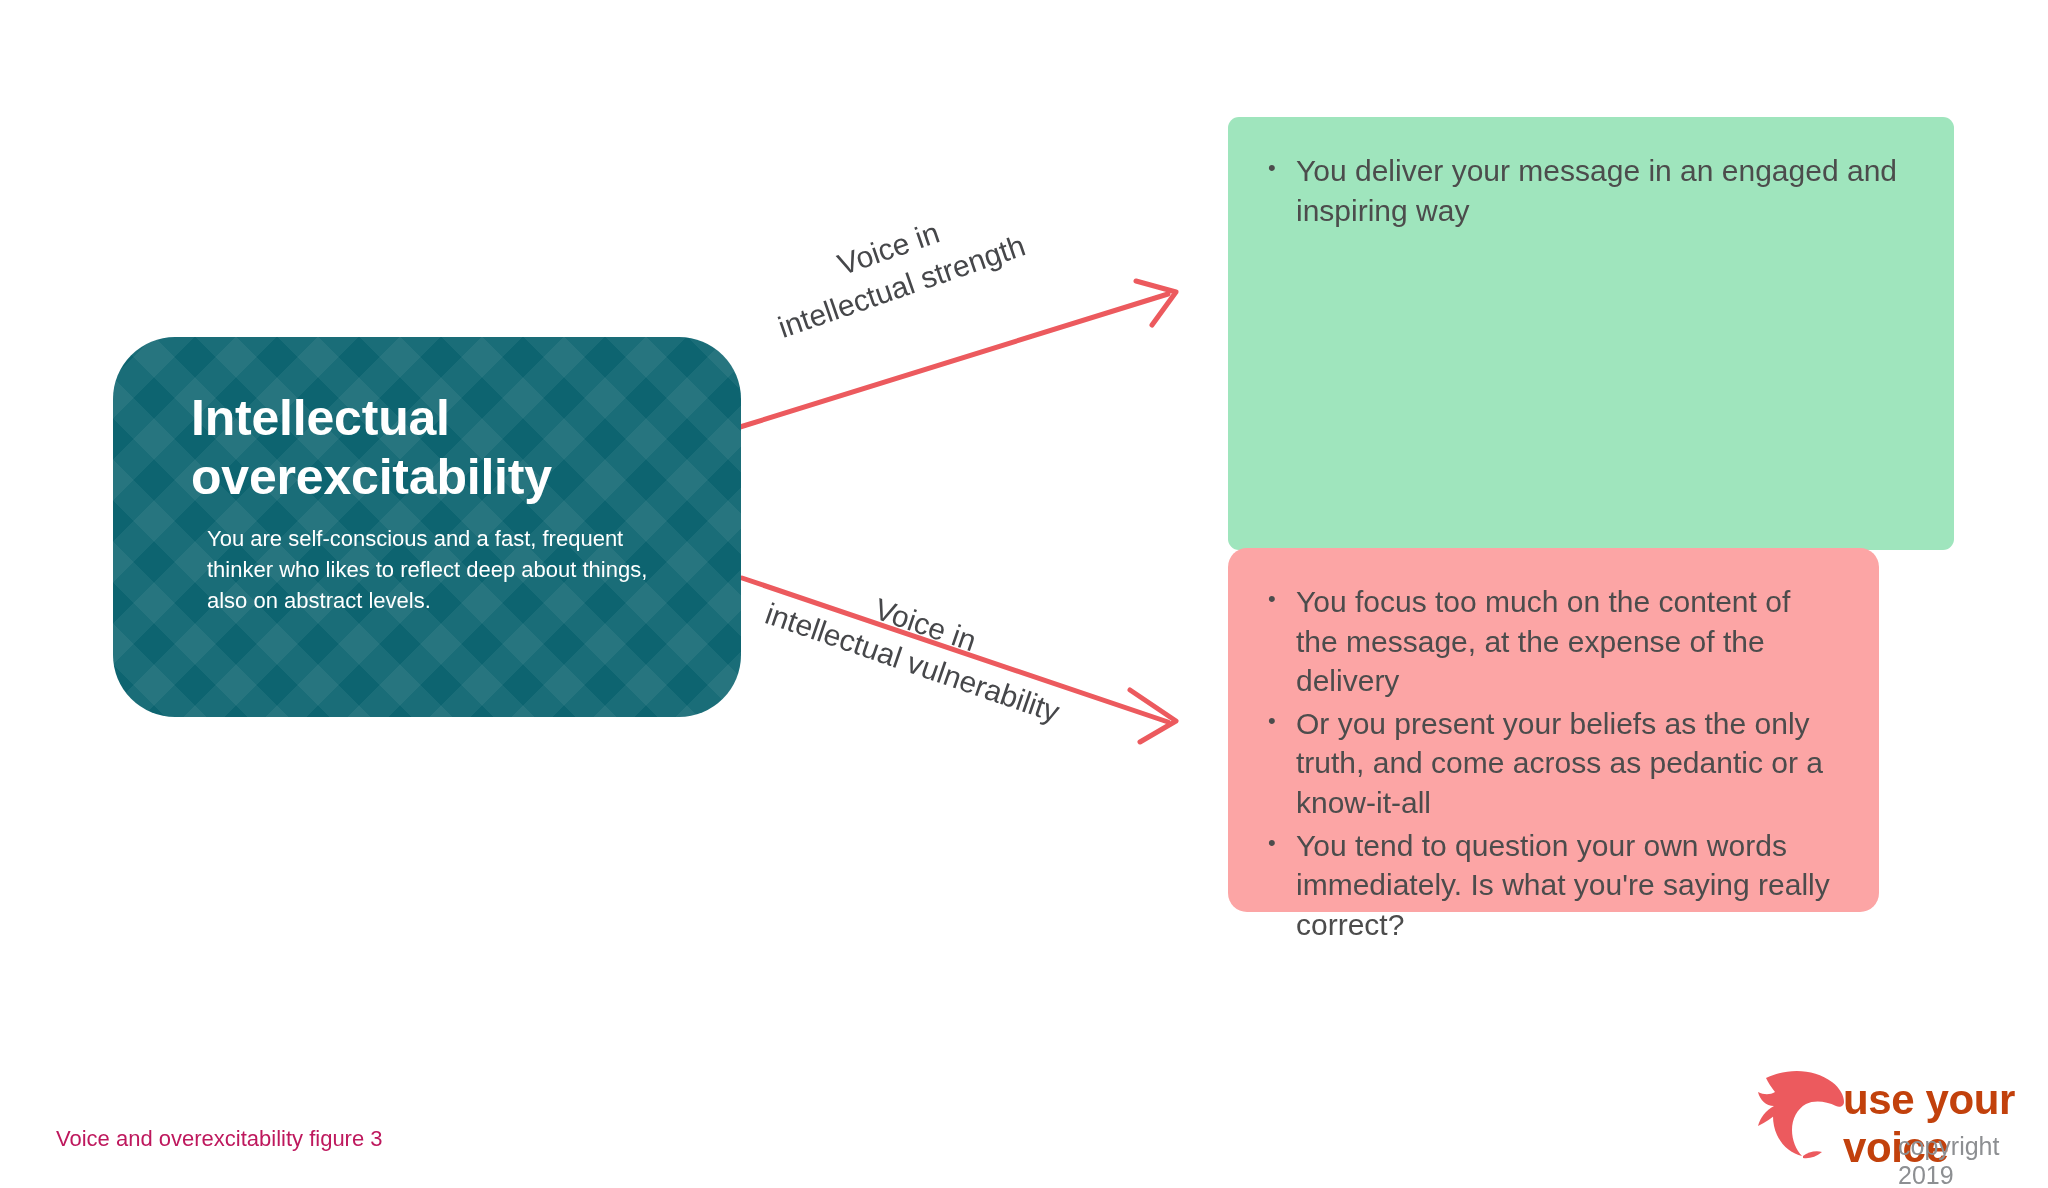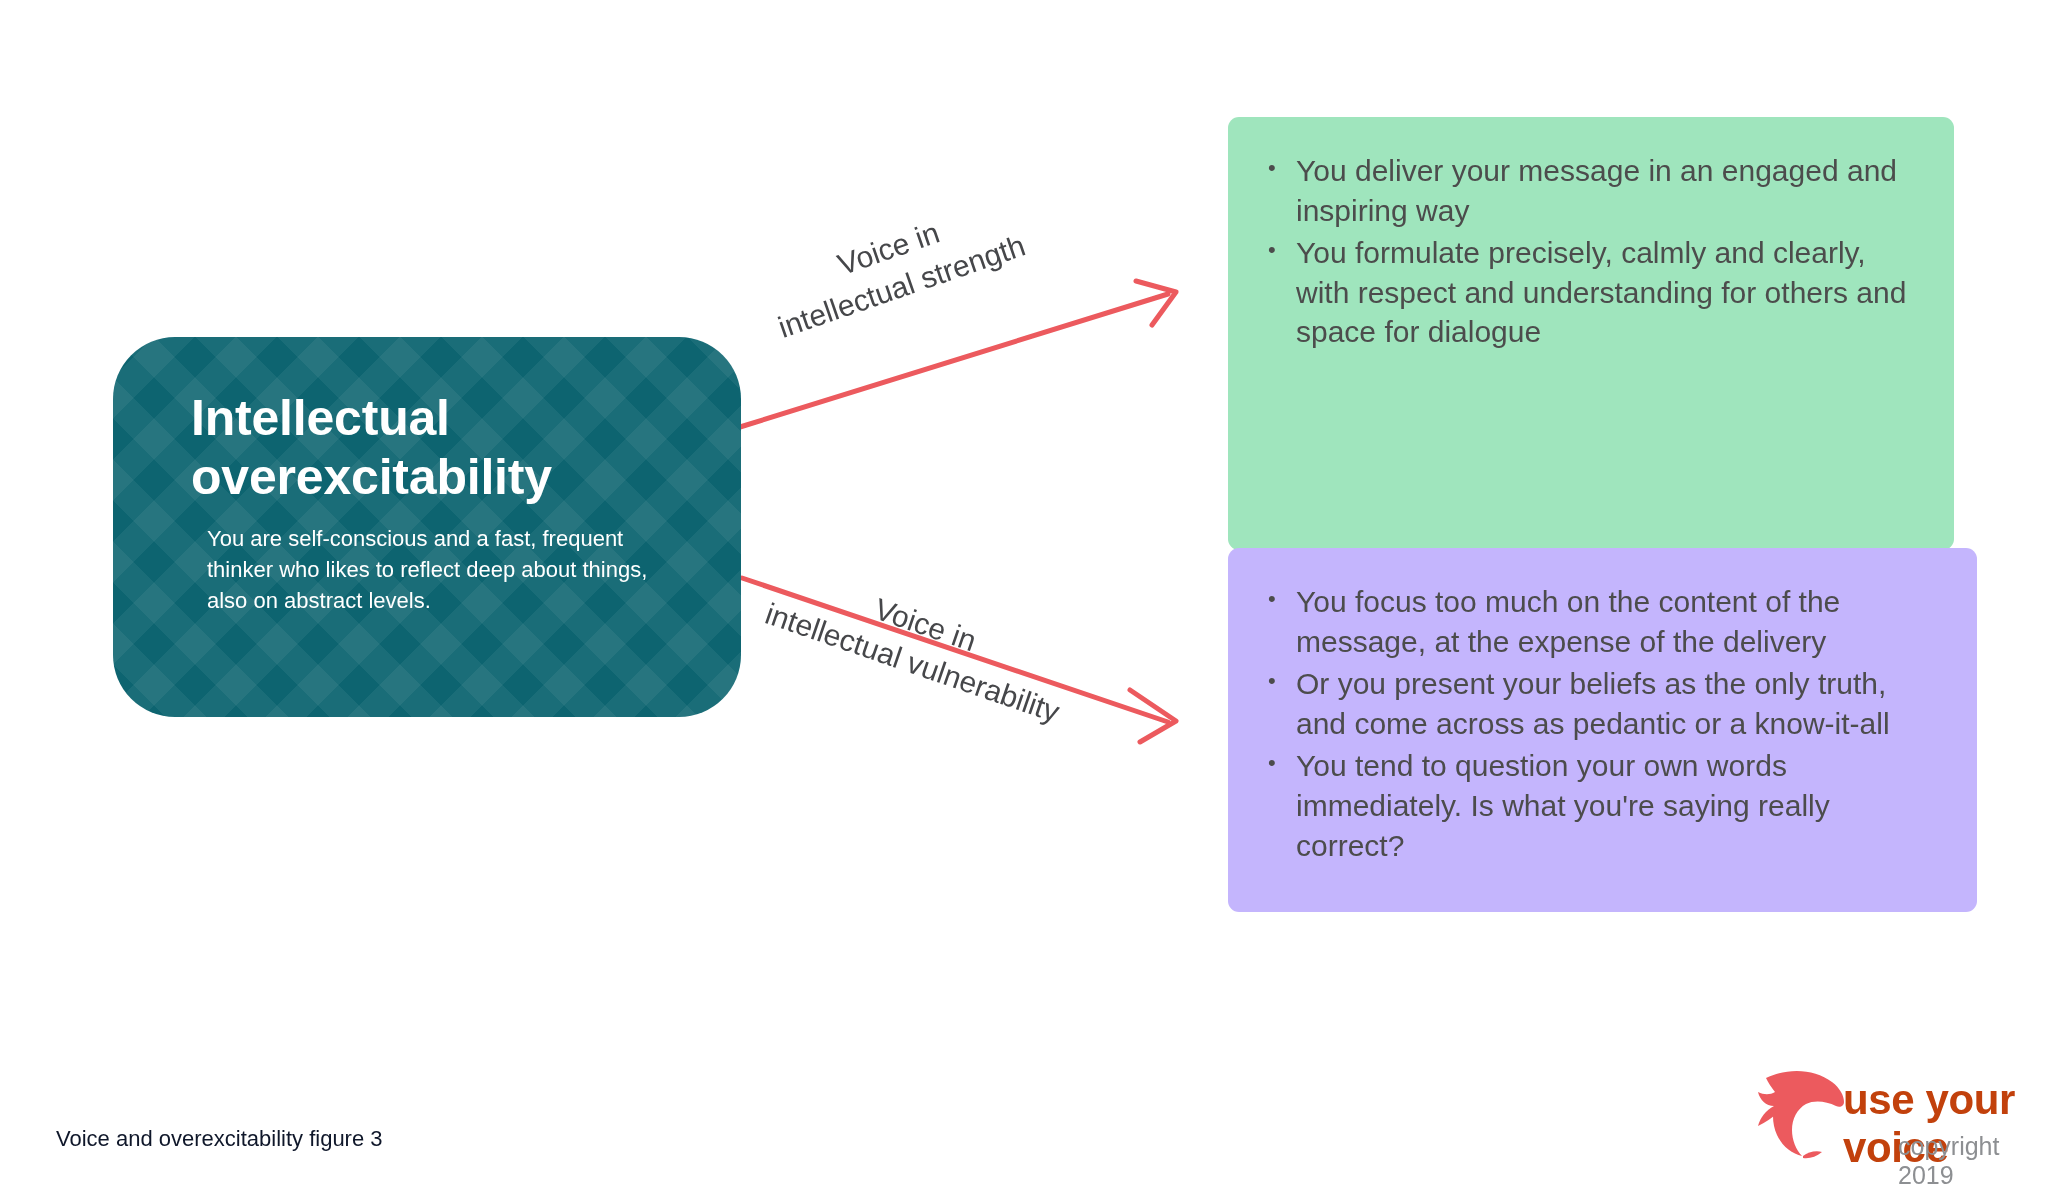--- a/index.html
+++ b/index.html
@@ -64,23 +64,24 @@
   #strengths-box {
     left: 1228px;
     top: 117px;
     width: 726px;
     height: 433px;
     background: #9fe5bd;
   }
   #vulnerabilities-box {
     left: 1228px;
     top: 548px;
-    width: 749px;
+    width: 651px;
     height: 364px;
-    background: #c4b5fd;
+    background: #fca5a5;
+    border-radius: 19px;
   }
   .bullet-list {
     list-style: none;
     margin: 0;
     padding: 0;
   }
   .bullet-item {
     position: relative;
     color: #4c4c4c;
     font-size: 30px;
@@ -128,21 +129,21 @@
     top: 556px;
     transform: rotate(19deg);
     transform-origin: left top;
   }
 
   
   #figure-caption {
     position: absolute;
     left: 56px;
     top: 1126px;
-    color: #0f172a;
+    color: #be185d;
     font-size: 22px;
   }
   #brand-logo {
     position: absolute;
     left: 1756px;
     top: 1062px;
     width: 268px;
     height: 100px;
   }
   #brand-wordmark {
@@ -189,21 +190,20 @@
 </div>
 
 <div id="label-vulnerability" class="arrow-label">
   <div>Voice in</div>
   <div>intellectual vulnerability</div>
 </div>
 
 <div id="strengths-box" class="outcome-box">
   <ul class="bullet-list">
     <li class="bullet-item">You deliver your message in an engaged and inspiring way</li>
-    <li class="bullet-item">You formulate precisely, calmly and clearly, with respect and understanding for others and space for dialogue</li>
   </ul>
 </div>
 
 <div id="vulnerabilities-box" class="outcome-box">
   <ul class="bullet-list">
     <li class="bullet-item">You focus too much on the content of the message, at the expense of the delivery</li>
     <li class="bullet-item">Or you present your beliefs as the only truth, and come across as pedantic or a know-it-all</li>
     <li class="bullet-item">You tend to question your own words immediately. Is what you're saying really correct?</li>
   </ul>
 </div>

